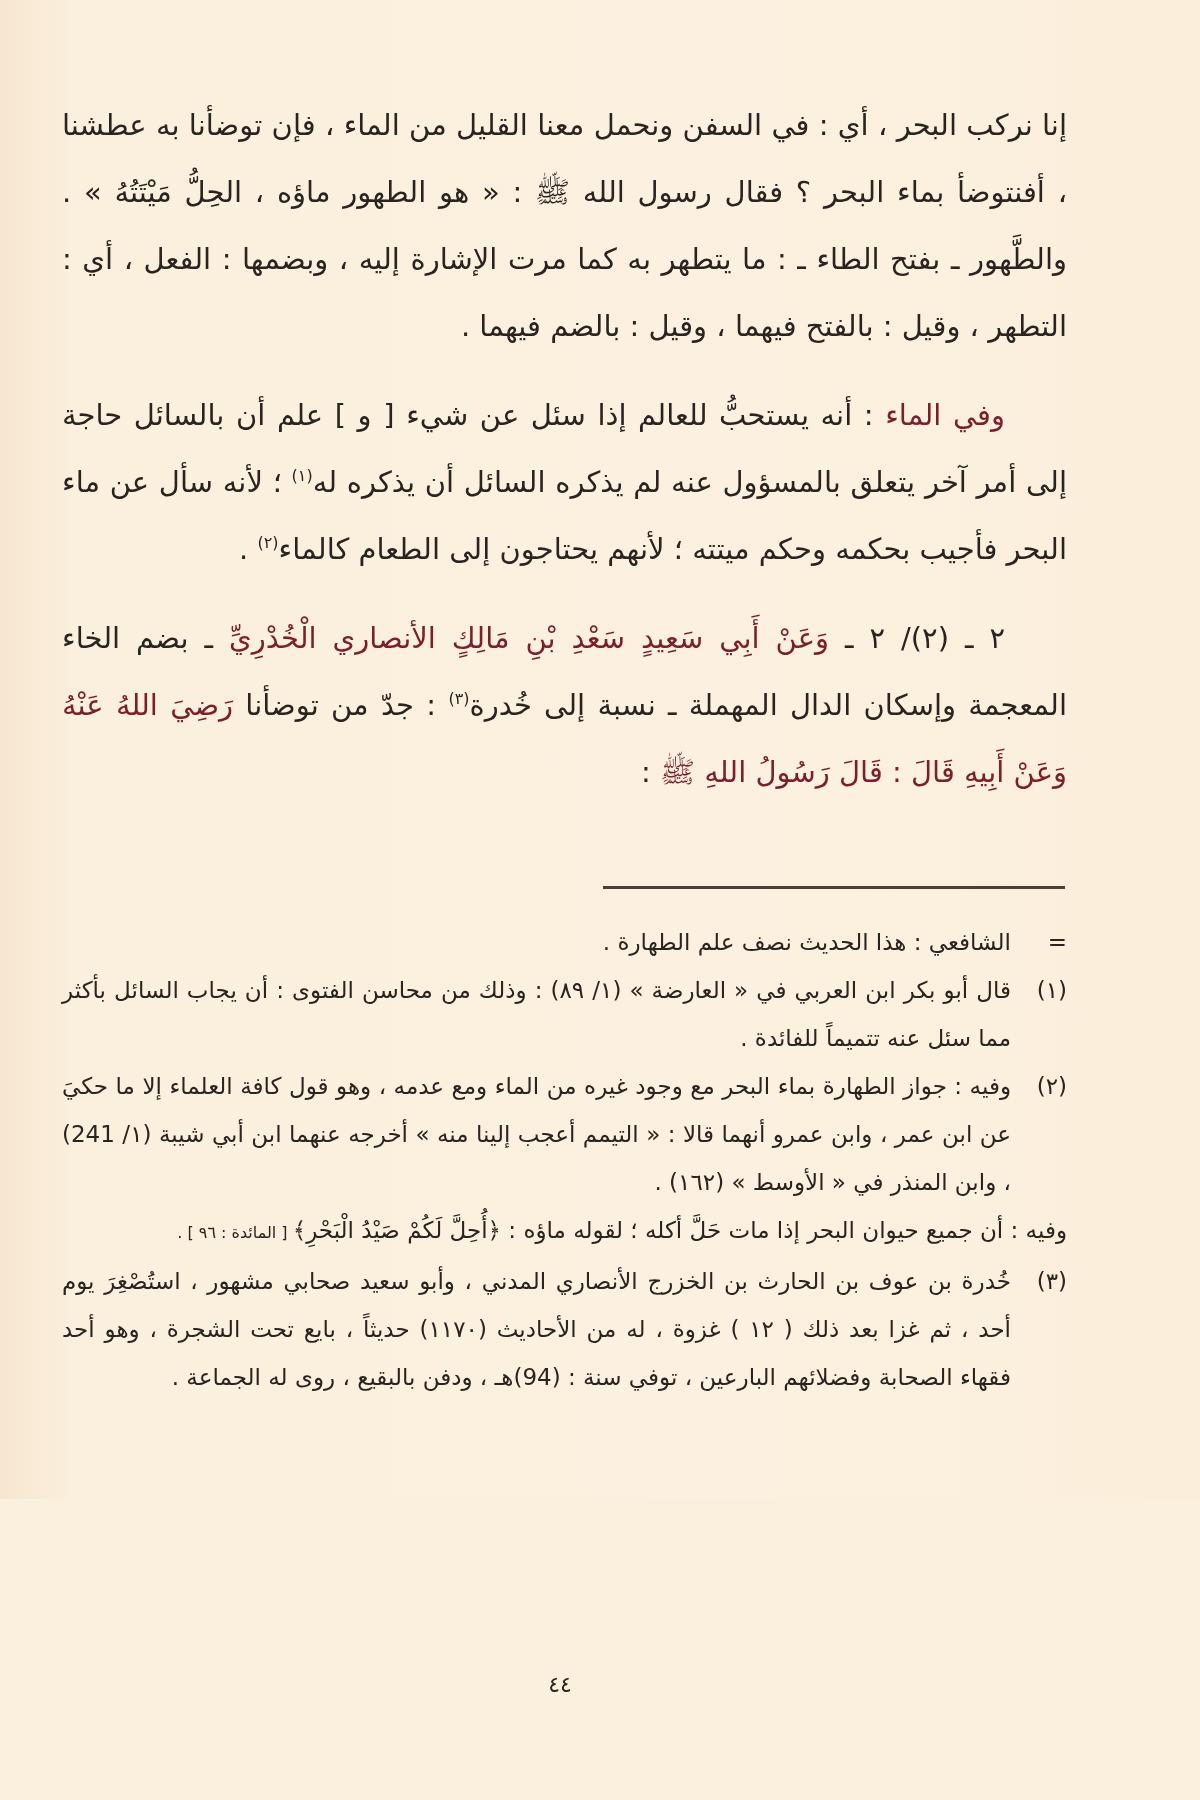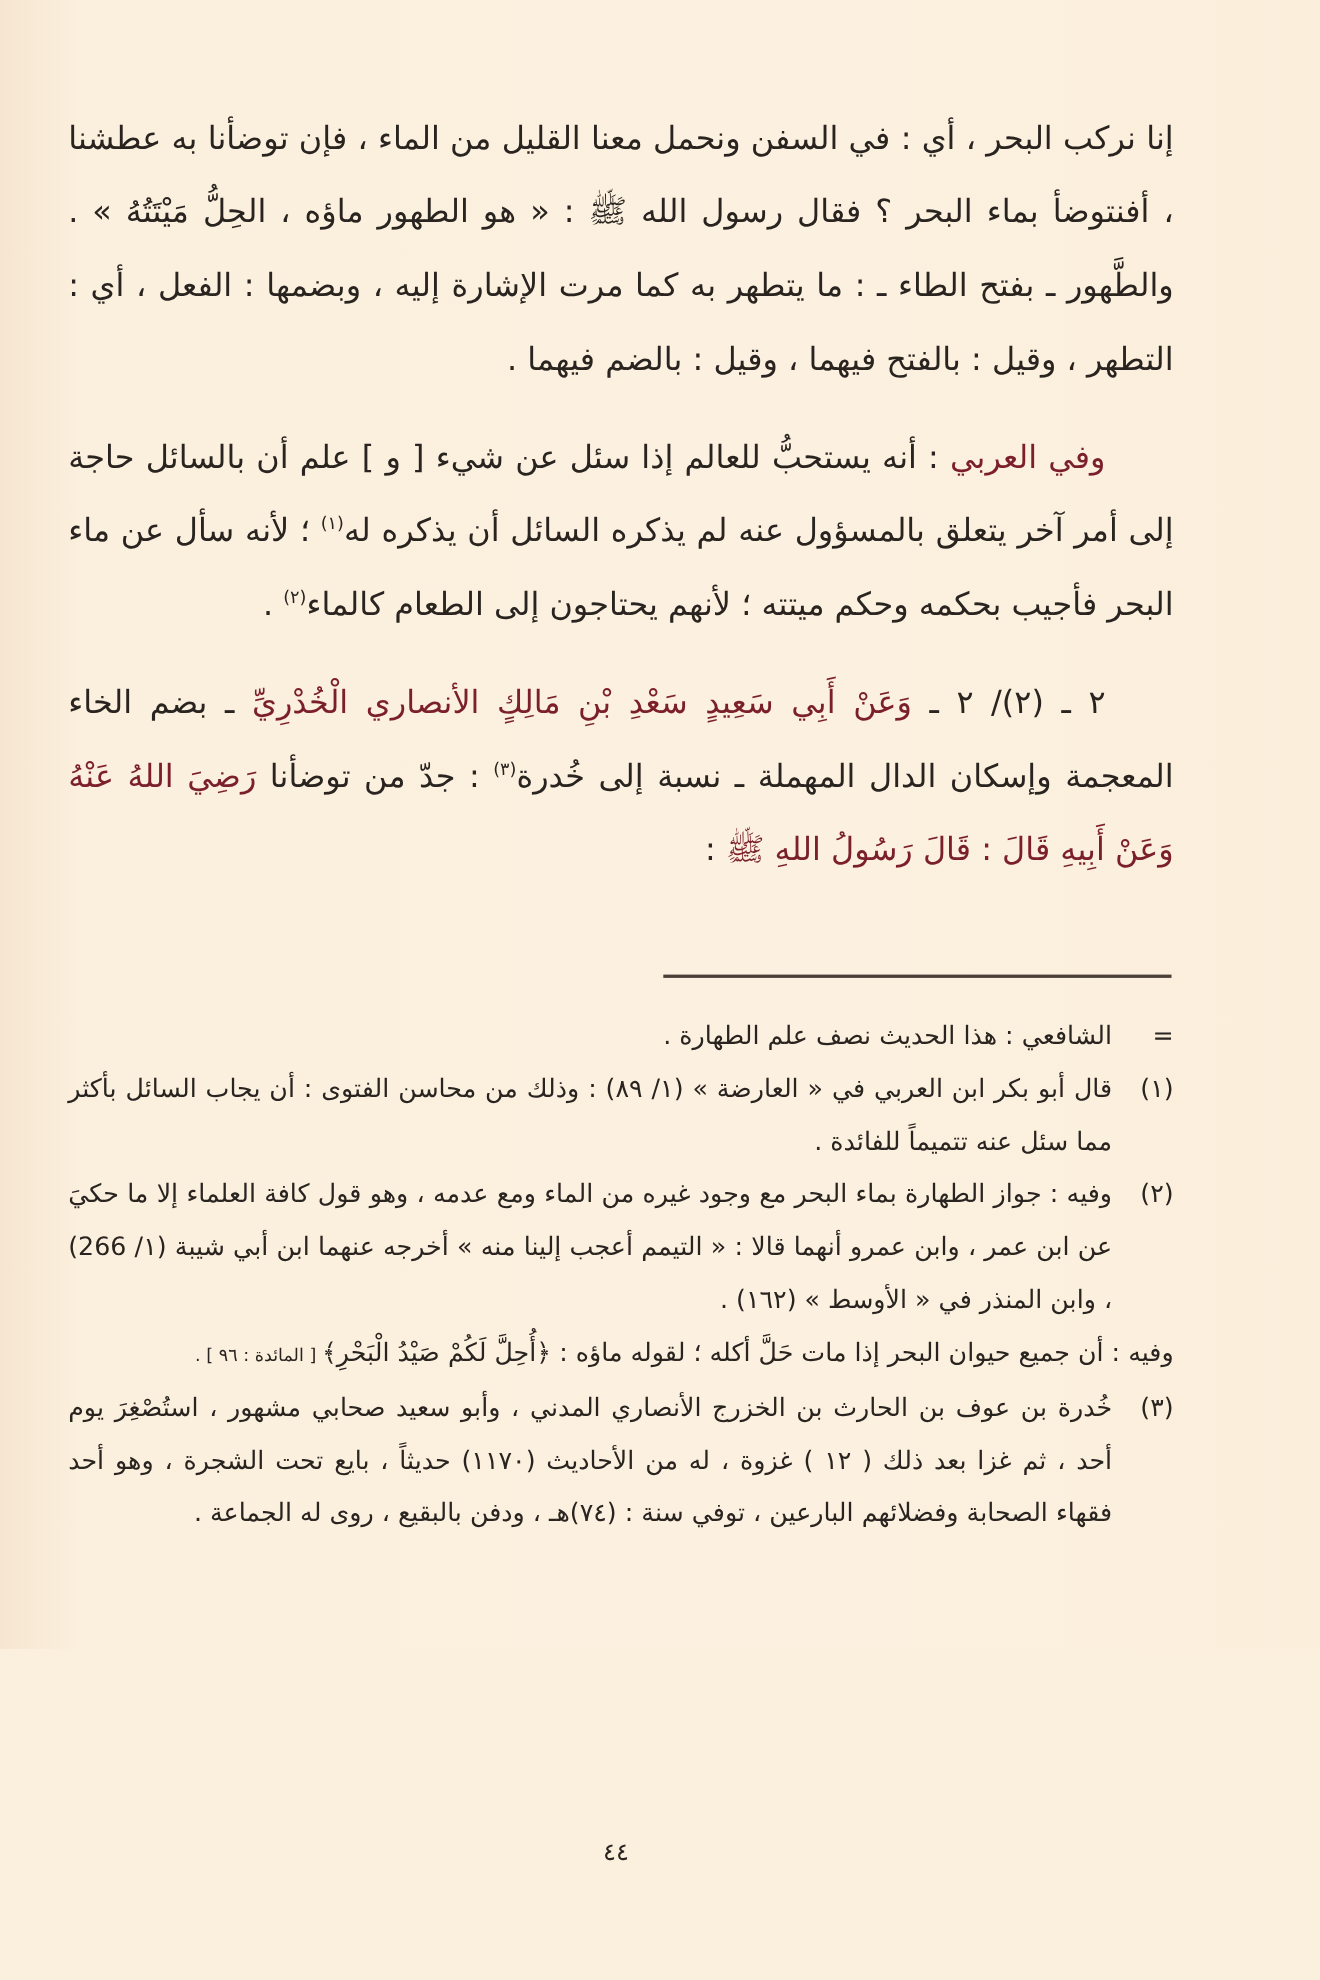--- a/index.html
+++ b/index.html
@@ -81,43 +81,43 @@
 <div class="page">
 
   <div class="main">
     <p>
       <span>إنا نركب البحر ، أي : في السفن ونحمل معنا القليل من الماء ، فإن توضأنا به</span>
       <span>عطشنا ، أفنتوضأ بماء البحر ؟ فقال رسول الله ﷺ : « هو الطهور ماؤه ، الحِلُّ</span>
       <span>مَيْتَتُهُ » . والطَّهور ـ بفتح الطاء ـ : ما يتطهر به كما مرت الإشارة إليه ، وبضمها :</span>
       <span>الفعل ، أي : التطهر ، وقيل : بالفتح فيهما ، وقيل : بالضم فيهما .</span>
     </p>
 
-    <p class="gap indent"><span class="hl">وفي العربي</span><span> : أنه يستحبُّ للعالم إذا سئل عن شيء [ و ] علم أن بالسائل حاجة إلى أمر آخر يتعلق بالمسؤول عنه لم يذكره السائل أن يذكره له</span><sup class="fn">(١)</sup><span> ؛ لأنه سأل عن ماء البحر فأجيب بحكمه وحكم ميتته ؛ لأنهم يحتاجون إلى الطعام كالماء</span><sup class="fn">(٢)</sup><span> .</span></p>
+    <p class="gap indent"><span class="hl">وفي الماء</span><span> : أنه يستحبُّ للعالم إذا سئل عن شيء [ و ] علم أن بالسائل حاجة إلى أمر آخر يتعلق بالمسؤول عنه لم يذكره السائل أن يذكره له</span><sup class="fn">(١)</sup><span> ؛ لأنه سأل عن ماء البحر فأجيب بحكمه وحكم ميتته ؛ لأنهم يحتاجون إلى الطعام كالماء</span><sup class="fn">(٢)</sup><span> .</span></p>
 
     <p class="gap indent"><span>٢ ـ (٢)/ ٢ ـ </span><span class="hl">وَعَنْ أَبِي سَعِيدٍ سَعْدِ بْنِ مَالِكٍ الأنصاري الْخُدْرِيِّ</span><span> ـ بضم الخاء المعجمة وإسكان الدال المهملة ـ نسبة إلى خُدرة</span><sup class="fn">(٣)</sup><span> : جدّ من توضأنا </span><span class="hl">رَضِيَ اللهُ عَنْهُ وَعَنْ أَبِيهِ قَالَ : قَالَ رَسُولُ اللهِ ﷺ</span><span> :</span></p>
   </div>
 
   <div class="divider"></div>
 
   <div class="notes">
     <div class="note">
       <span class="num">=</span>
       <span class="body">الشافعي : هذا الحديث نصف علم الطهارة .</span>
     </div>
     <div class="note">
       <span class="num">(١)</span>
       <span class="body">قال أبو بكر ابن العربي في « العارضة » (١/ ٨٩) : وذلك من محاسن الفتوى : أن يجاب السائل بأكثر مما سئل عنه تتميماً للفائدة .</span>
     </div>
     <div class="note">
       <span class="num">(٢)</span>
-      <span class="body">وفيه : جواز الطهارة بماء البحر مع وجود غيره من الماء ومع عدمه ، وهو قول كافة العلماء إلا ما حكيَ عن ابن عمر ، وابن عمرو أنهما قالا : « التيمم أعجب إلينا منه » أخرجه عنهما ابن أبي شيبة (١/ 266) ، وابن المنذر في « الأوسط » (١٦٢) .</span>
+      <span class="body">وفيه : جواز الطهارة بماء البحر مع وجود غيره من الماء ومع عدمه ، وهو قول كافة العلماء إلا ما حكيَ عن ابن عمر ، وابن عمرو أنهما قالا : « التيمم أعجب إلينا منه » أخرجه عنهما ابن أبي شيبة (١/ 241) ، وابن المنذر في « الأوسط » (١٦٢) .</span>
     </div>
     <div class="note">
       <span class="body"><span>وفيه : أن جميع حيوان البحر إذا مات حَلَّ أكله ؛ لقوله ماؤه : ﴿أُحِلَّ لَكُمْ صَيْدُ الْبَحْرِ﴾</span><span class="small-ref"> [ المائدة : ٩٦ ] .</span></span>
     </div>
     <div class="note">
       <span class="num">(٣)</span>
-      <span class="body">خُدرة بن عوف بن الحارث بن الخزرج الأنصاري المدني ، وأبو سعيد صحابي مشهور ، استُصْغِرَ يوم أحد ، ثم غزا بعد ذلك ( ١٢ ) غزوة ، له من الأحاديث (١١٧٠) حديثاً ، بايع تحت الشجرة ، وهو أحد فقهاء الصحابة وفضلائهم البارعين ، توفي سنة : (٧٤)هـ ، ودفن بالبقيع ، روى له الجماعة .</span>
+      <span class="body">خُدرة بن عوف بن الحارث بن الخزرج الأنصاري المدني ، وأبو سعيد صحابي مشهور ، استُصْغِرَ يوم أحد ، ثم غزا بعد ذلك ( ١٢ ) غزوة ، له من الأحاديث (١١٧٠) حديثاً ، بايع تحت الشجرة ، وهو أحد فقهاء الصحابة وفضلائهم البارعين ، توفي سنة : (94)هـ ، ودفن بالبقيع ، روى له الجماعة .</span>
     </div>
   </div>
 
   <div class="page-number">٤٤</div>
 </div>
 
 </body></html>

